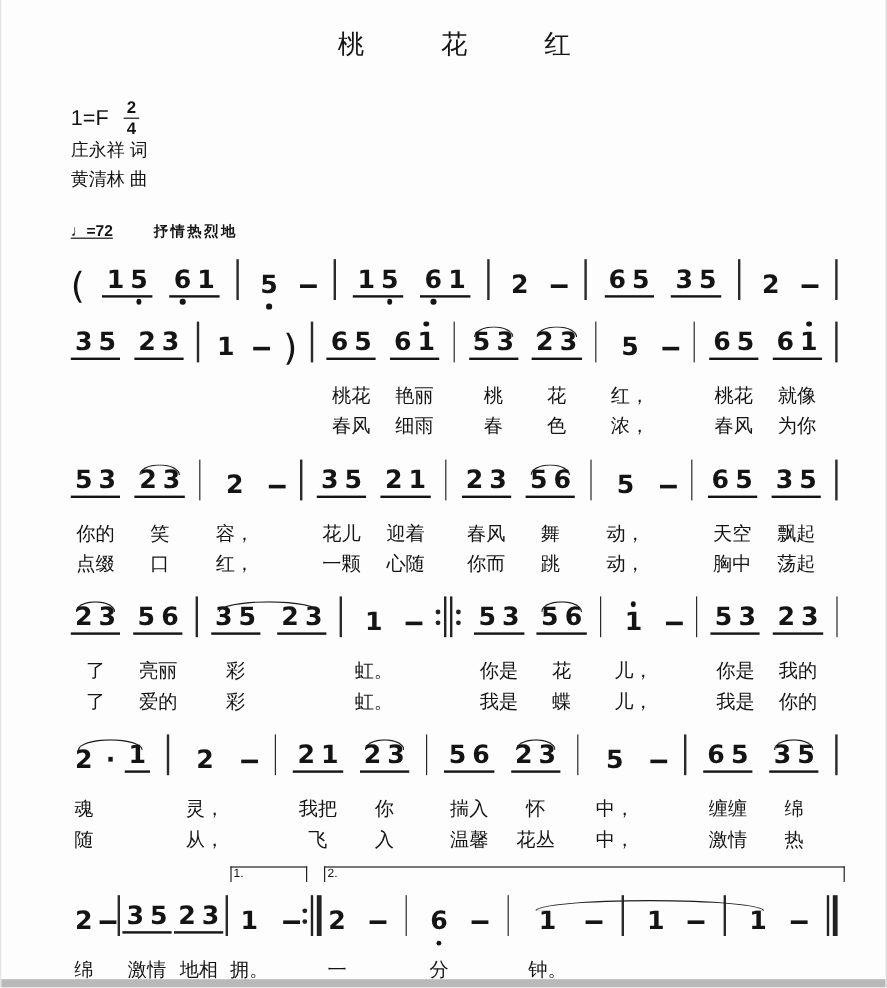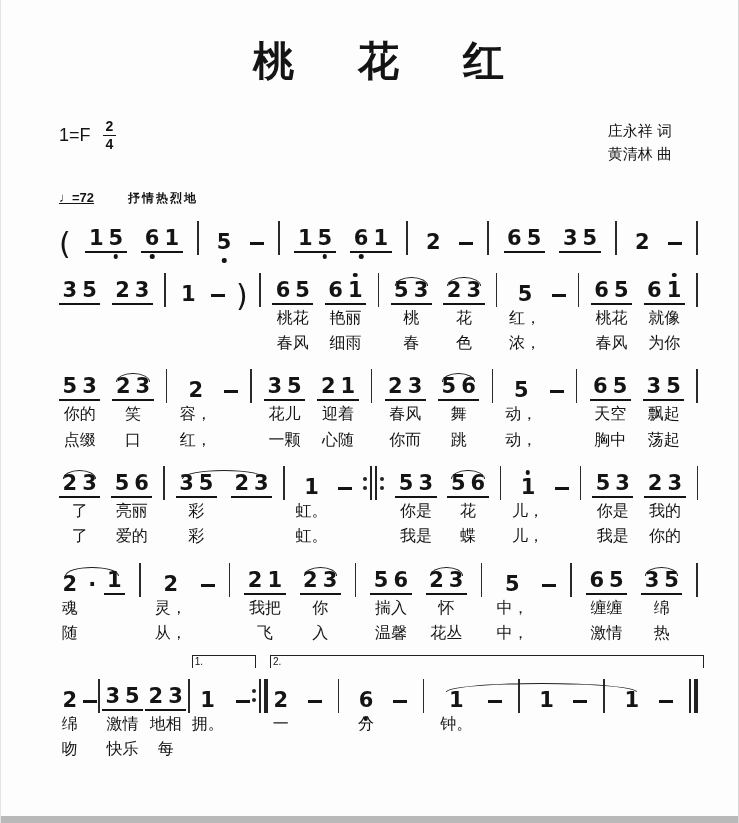--- a/index.html
+++ b/index.html
@@ -4,24 +4,24 @@
 <style>
   html,body{margin:0;padding:0;}
   body{
     width:739px;height:823px;overflow:hidden;position:relative;
     background:#fdfdfd;color:#141414;
     font-family:"Liberation Sans",sans-serif;
     border-left:1px solid #e3e3e3;border-right:1px solid #d7d7d7;box-sizing:border-box;
   }
   .sheet{padding:20px 40px 0 58px;}
   .title{
-    text-align:center;font-size:41px;font-weight:bold;
-    letter-spacing:64px;padding-left:64px;margin-top:14px;white-space:nowrap;
+    text-align:center;font-size:22px;font-weight:normal;
+    letter-spacing:64px;padding-left:64px;margin-top:2px;white-space:nowrap;
   }
-  .meta-row{display:flex;justify-content:space-between;align-items:flex-start;margin-top:30px;}
+  .meta-row{display:flex;justify-content:space-between;align-items:flex-start;margin-top:30px;flex-direction:column;}
   .key-sig{font-size:18px;font-weight:500;display:flex;align-items:center;}
   .ts{display:inline-flex;flex-direction:column;align-items:center;font-weight:bold;
       font-size:14px;line-height:1.05;margin-left:12px;}
   .ts .tstop{border-bottom:1.5px solid #141414;padding:0 3px 1px;}
   .ts .tsbot{padding-top:1px;}
   .credits{font-size:15px;line-height:1.55;text-align:left;margin-right:26px;}
   .tempo-row{margin-top:24px;font-size:14px;font-weight:bold;display:flex;align-items:baseline;}
   .tempo{font-size:13px;text-decoration:underline;}
   .expression{font-size:12px;margin-left:34px;letter-spacing:2px;}
 
@@ -57,21 +57,21 @@
   .rbar.thick{width:4.5px;}
   .rcolon{display:flex;flex-direction:column;justify-content:center;gap:5px;height:34px;}
   .cdot{width:4px;height:4px;border-radius:50%;background:#222;}
 
   .volta .vbracket{position:absolute;top:-26px;left:0;right:-6px;height:12px;
        border:1.2px solid #222;border-bottom:none;}
   .volta .vlabel{position:absolute;top:-25px;left:3px;font-size:10px;font-weight:normal;
        font-family:"Liberation Sans",sans-serif;}
 
   .lyr{font-size:16px;line-height:1.4;margin-top:0;white-space:nowrap;font-weight:500;}
-  .lyr.l1{margin-top:2px;}
+  .lyr.l1{margin-top:20px;}
   .lyr.l2{margin-top:3px;}
 
   .bottombar{position:absolute;bottom:0;left:0;right:0;height:7px;background:#b9b9b9;}
 </style>
 </head>
 <body>
 
 <div class="sheet">
   <div class="title">桃花红</div>
 

